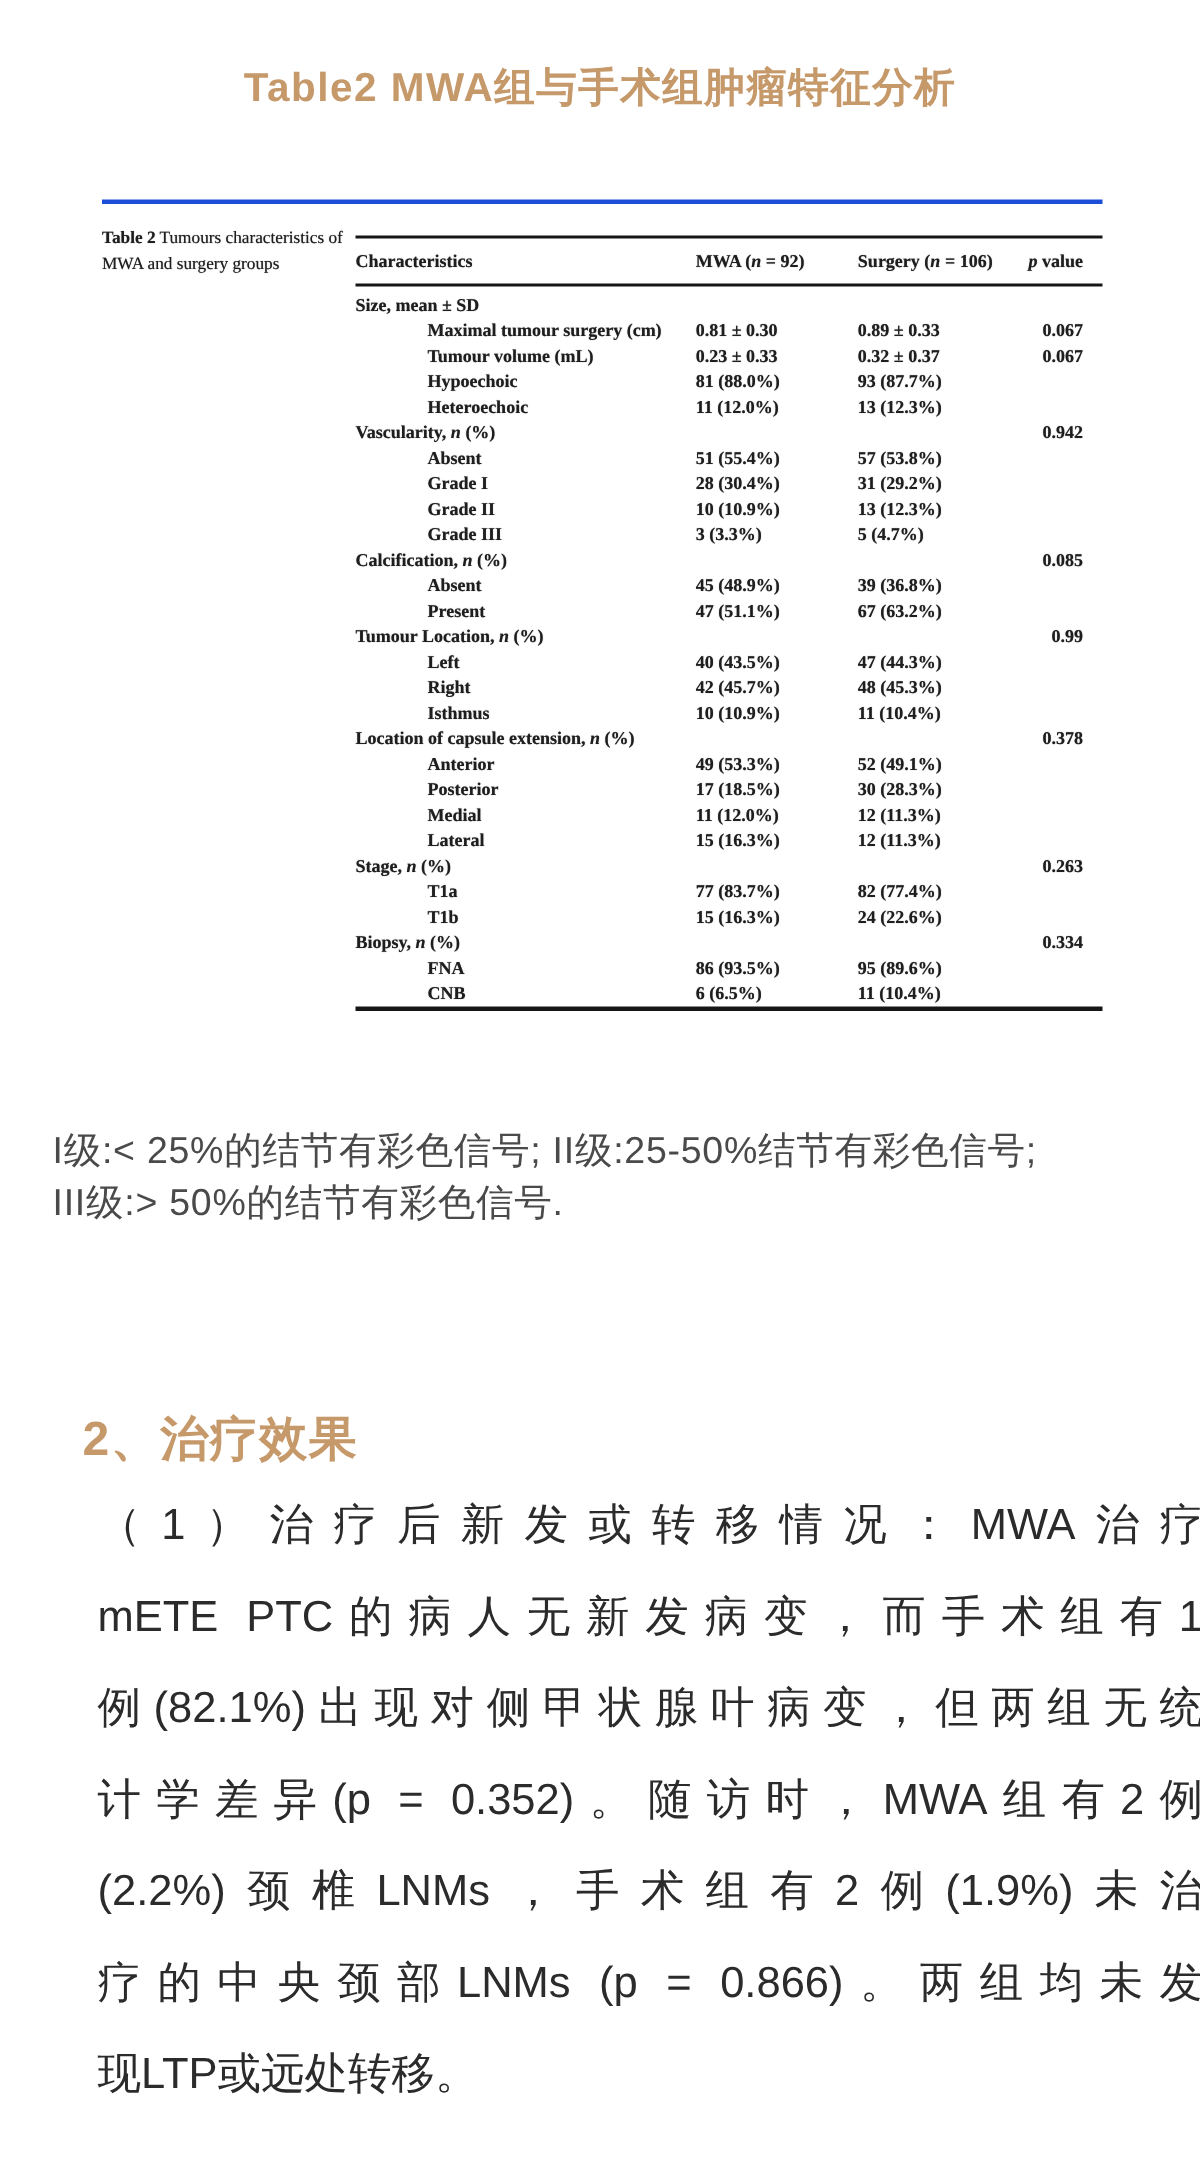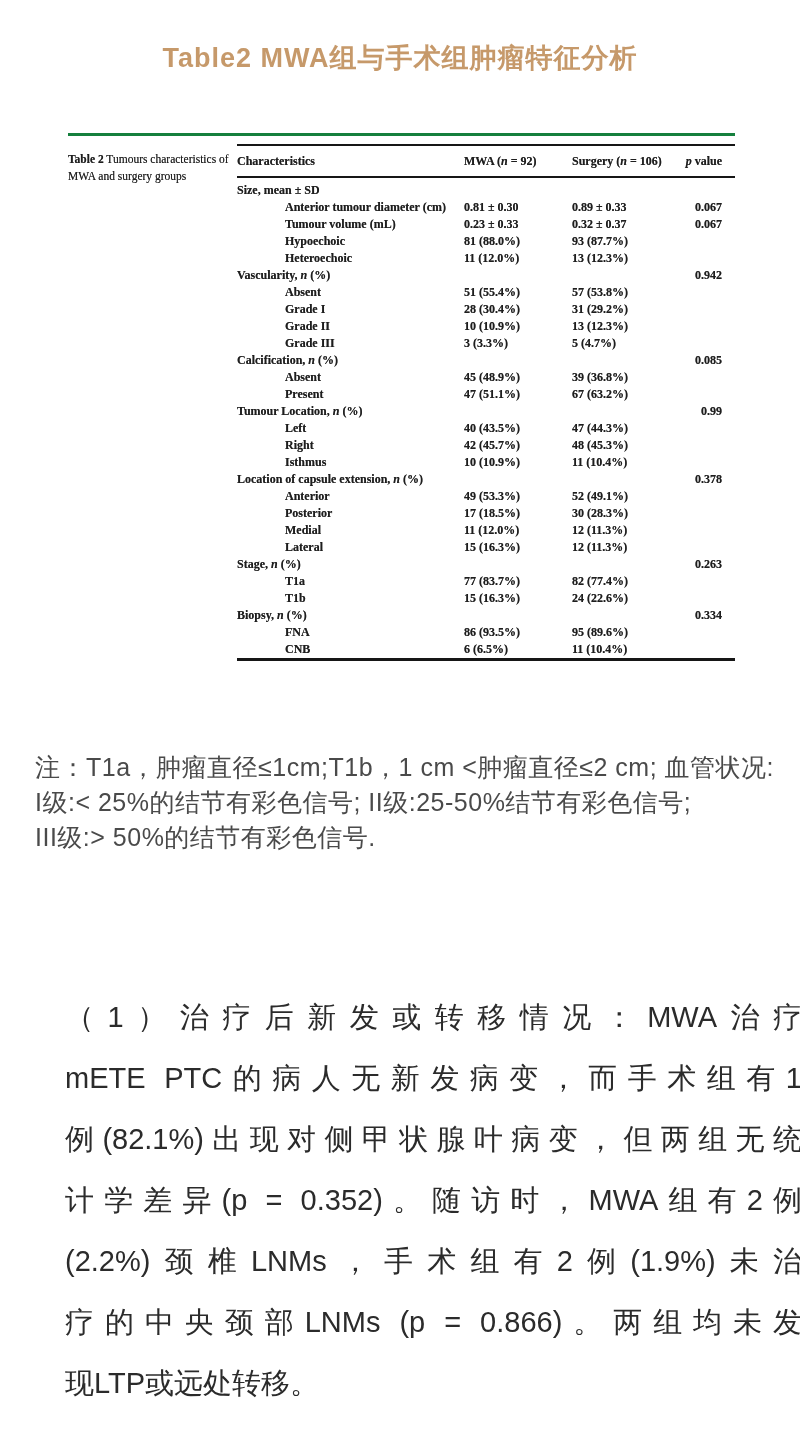--- a/index.html
+++ b/index.html
@@ -21,36 +21,36 @@
   
   .doc-title{
     position:absolute;top:40px;left:0;width:100%;
     text-align:center;
     font-size:27px;font-weight:bold;letter-spacing:1px;
     color:var(--accent);
   }
   
   .scan{
     position:absolute;left:68px;top:133px;width:667px;
-    border-top:3px solid #15803d;
+    border-top:3px solid #1d4ed8;
     font-family:"Liberation Serif",serif;
     color:var(--table-ink);
     text-shadow:0 0 0.6px rgba(20,20,20,0.65);
     display:flex;align-items:flex-start;
   }
   .scan-caption{
     width:169px;flex:0 0 169px;
     padding:15px 6px 0 0;
     font-size:11.5px;line-height:1.5;
   }
   .scan-caption .cap-label{font-weight:bold;}
   .scan-table{
     width:498px;flex:0 0 498px;
     border-collapse:collapse;
-    margin-top:8px;
+    margin-top:21px;
     font-size:12px;
     border-bottom:3px solid #161616;
   }
   .scan-table th{
     text-align:left;font-weight:bold;white-space:nowrap;
     border-top:2px solid #161616;
     border-bottom:2px solid #161616;
     padding:8px 0 7px 0;
     font-size:12px;
   }
@@ -120,21 +120,21 @@
           </tr>
       </thead>
       <tbody>
           <tr>
             <td class="lbl">Size, mean ± SD</td>
             <td></td>
             <td></td>
             <td class="pv"></td>
           </tr>
           <tr>
-            <td class="lbl ind">Anterior tumour diameter (cm)</td>
+            <td class="lbl ind">Maximal tumour surgery (cm)</td>
             <td>0.81 ± 0.30</td>
             <td>0.89 ± 0.33</td>
             <td class="pv">0.067</td>
           </tr>
           <tr>
             <td class="lbl ind">Tumour volume (mL)</td>
             <td>0.23 ± 0.33</td>
             <td>0.32 ± 0.37</td>
             <td class="pv">0.067</td>
           </tr>
@@ -286,25 +286,25 @@
             <td class="lbl ind">CNB</td>
             <td>6 (6.5%)</td>
             <td>11 (10.4%)</td>
             <td class="pv"></td>
           </tr>
         </tbody>
     </table>
   </figure>
 
   <div class="note">
-      <div>注：T1a，肿瘤直径≤1cm;T1b，1 cm &lt;肿瘤直径≤2 cm; 血管状况:</div>
       <div>I级:&lt; 25%的结节有彩色信号; II级:25-50%结节有彩色信号;</div>
       <div>III级:&gt; 50%的结节有彩色信号.</div>
     </div>
 
+  <h2 class="section-heading">2、治疗效果</h2>
 
   <div class="paragraph">
       <div class="pline">（1）治疗后新发或转移情况：MWA治疗</div>
       <div class="pline">mETE  PTC的病人无新发病变，而手术组有1</div>
       <div class="pline">例(82.1%)出现对侧甲状腺叶病变，但两组无统</div>
       <div class="pline">计学差异(p = 0.352)。随访时，MWA组有2例</div>
       <div class="pline">(2.2%)颈椎LNMs，手术组有2例(1.9%)未治</div>
       <div class="pline">疗的中央颈部LNMs (p = 0.866)。两组均未发</div>
       <div class="pline last">现LTP或远处转移。</div>
     </div>

